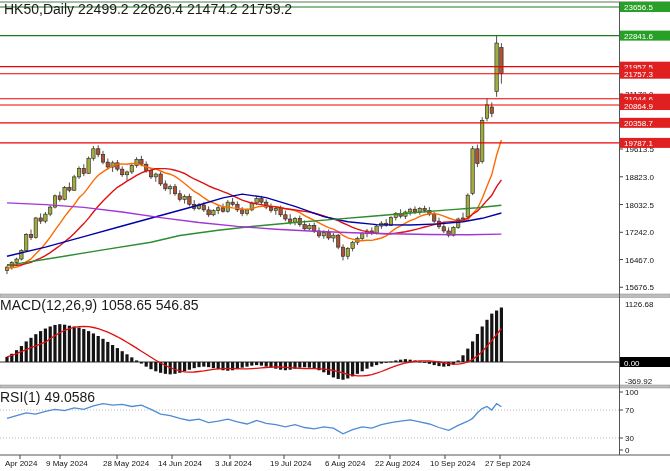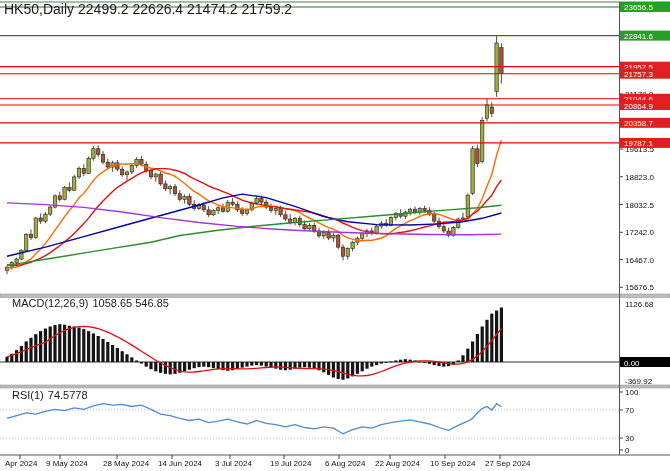--- a/index.html
+++ b/index.html
@@ -1,21 +1,21 @@
 <!DOCTYPE html>
 <html><head>
 <meta charset="utf-8">
 <style>
   html,body{margin:0;padding:0;background:#fff;}
   body{width:670px;height:471px;overflow:hidden;font-family:"Liberation Sans",sans-serif;}
   .wrap{position:relative;width:670px;height:471px;background:#fff;}
   #chart-svg{position:absolute;left:0;top:0;}
   .title{position:absolute;top:1px;left:4px;font-size:14px;color:#1a1a1a;z-index:5;white-space:nowrap;}
   .title .vals{margin-left:4px;}
-  .ind-label{position:absolute;left:12px;font-size:11px;color:#1a1a1a;z-index:5;white-space:nowrap;}
+  .ind-label{position:absolute;left:0;font-size:14px;color:#1a1a1a;z-index:5;white-space:nowrap;}
   .ind-label .vals{margin-left:4px;}
 </style>
 </head>
 <body>
 
 <div class="wrap">
   <svg id="chart-svg" width="670" height="471">
       <defs>
         <clipPath id="cpMain">
           <rect x="0" y="3" width="619" height="291"></rect>
@@ -434,15 +434,15 @@
       <line x1="500" y1="455" x2="500" y2="459" stroke="#444" stroke-width="1"></line>
       <text x="485" y="466" font-size="8" fill="#111111" font-family="&quot;Liberation Sans&quot;, sans-serif">27 Sep 2024</text>
     </svg>
   <div class="title">
     <span>HK50,Daily</span><span class="vals">22499.2 22626.4 21474.2 21759.2</span>
   </div>
   <div class="ind-label" style="top:297px">
     <span>MACD(12,26,9)</span><span class="vals">1058.65 546.85</span>
   </div>
   <div class="ind-label" style="top:389px">
-    <span>RSI(1)</span><span class="vals">74.5778</span>
+    <span>RSI(1)</span><span class="vals">49.0586</span>
   </div>
 </div>
 
 </body></html>

